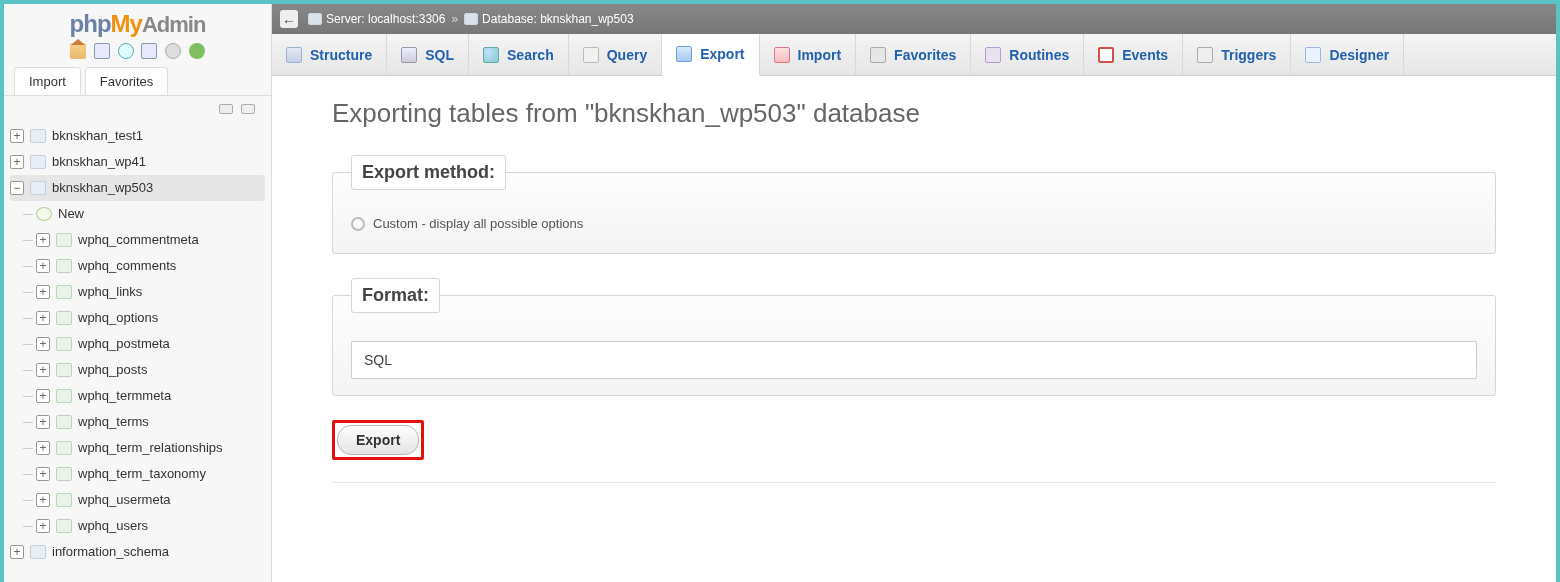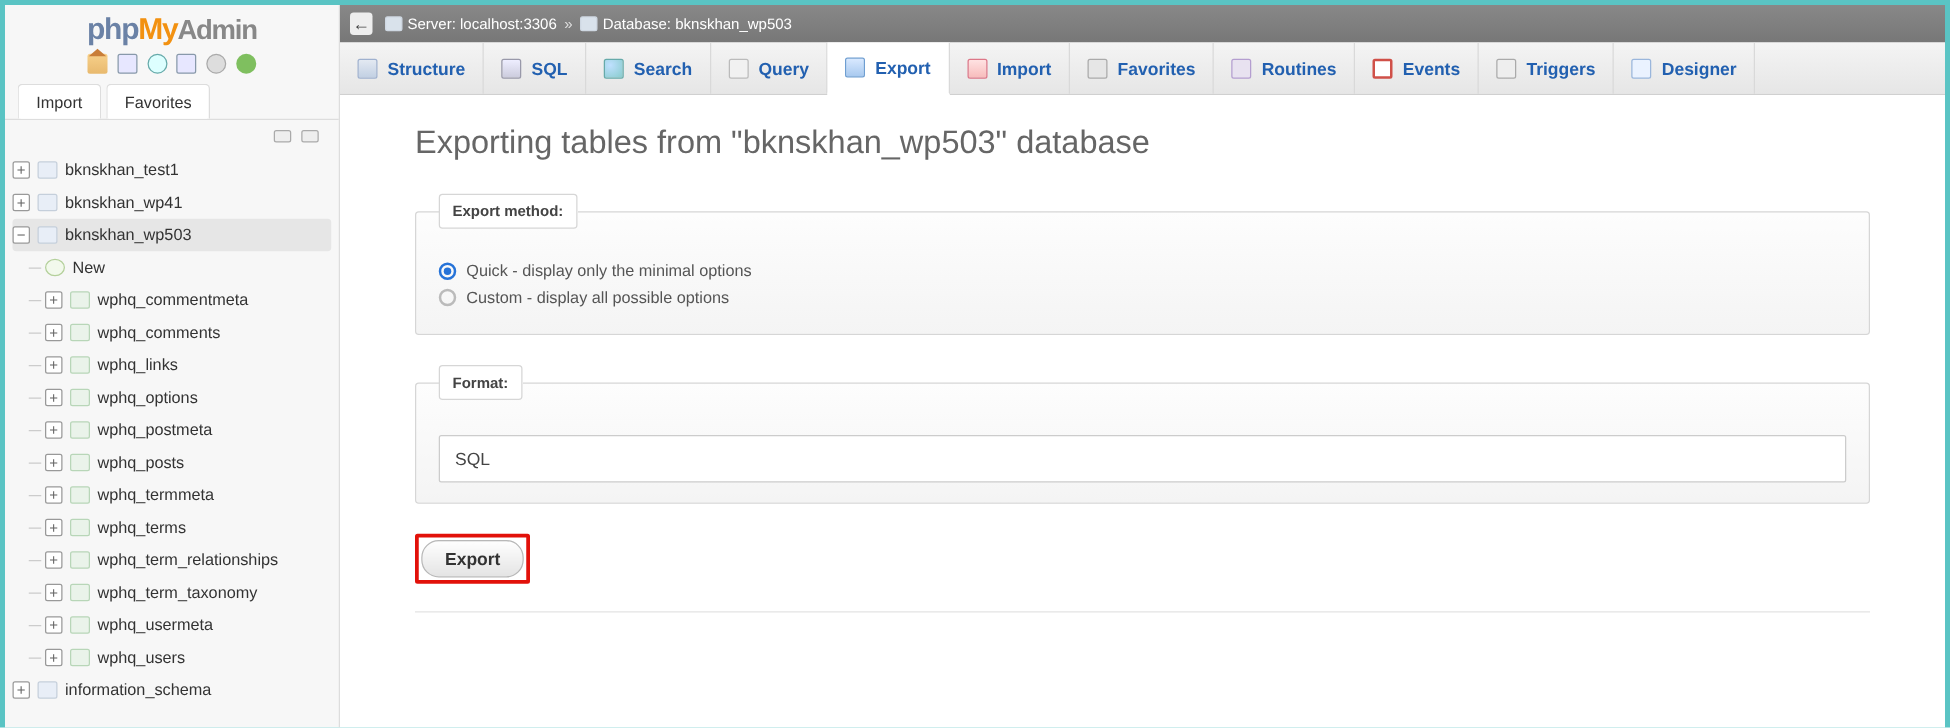--- a/index.html
+++ b/index.html
@@ -139,21 +139,21 @@
   .ic-triggers{background:#eee;border:1px solid #aaa;}
   .ic-designer{background:#eaf2ff;border:1px solid #9ab6dc;}
   .content { padding: 22px 60px; overflow:auto; flex:1;}
   h2.title{ font-size:26px; font-weight:400; color:#666; margin-bottom:26px;}
   fieldset.box {
     border:1px solid #d6d6d6; background:linear-gradient(#fdfdfd,#f4f4f4);
     border-radius:3px; padding:20px 18px 16px; margin-bottom:24px;
   }
   fieldset.box legend{
     background:#fff;border:1px solid #d6d6d6;border-radius:3px;
-    padding:6px 10px;font-size:12px;font-weight:bold;color:#444;
+    padding:6px 10px;font-size:18px;font-weight:bold;color:#444;
   }
   .radio-row{ display:flex;align-items:center;gap:8px;color:#555;margin:6px 0;}
   .radio{
     width:14px;height:14px;border:2px solid #2673d8;border-radius:50%;
     display:inline-flex;align-items:center;justify-content:center;
   }
   .radio.unsel{border-color:#bbb;}
   .radio .dot{width:6px;height:6px;background:#2673d8;border-radius:50%;}
   .select{
     margin-top:8px;background:#fff;border:1px solid #ccc;border-radius:2px;
@@ -340,26 +340,20 @@
           <span>Designer</span>
         </div>
     </nav>
 
     <div class="content">
       <h2 class="title">Exporting tables from "bknskhan_wp503" database</h2>
 
       <fieldset class="box">
         <legend>Export method:</legend>
         <div class="radio-row">
-          <span class="radio">
-              <span class="dot"></span>
-            </span>
-          <span>Quick - display only the minimal options</span>
-        </div>
-        <div class="radio-row">
           <span class="radio unsel"></span>
           <span>Custom - display all possible options</span>
         </div>
       </fieldset>
 
       <fieldset class="box">
         <legend>Format:</legend>
         <div class="select">
           <span>SQL</span>
         </div>

